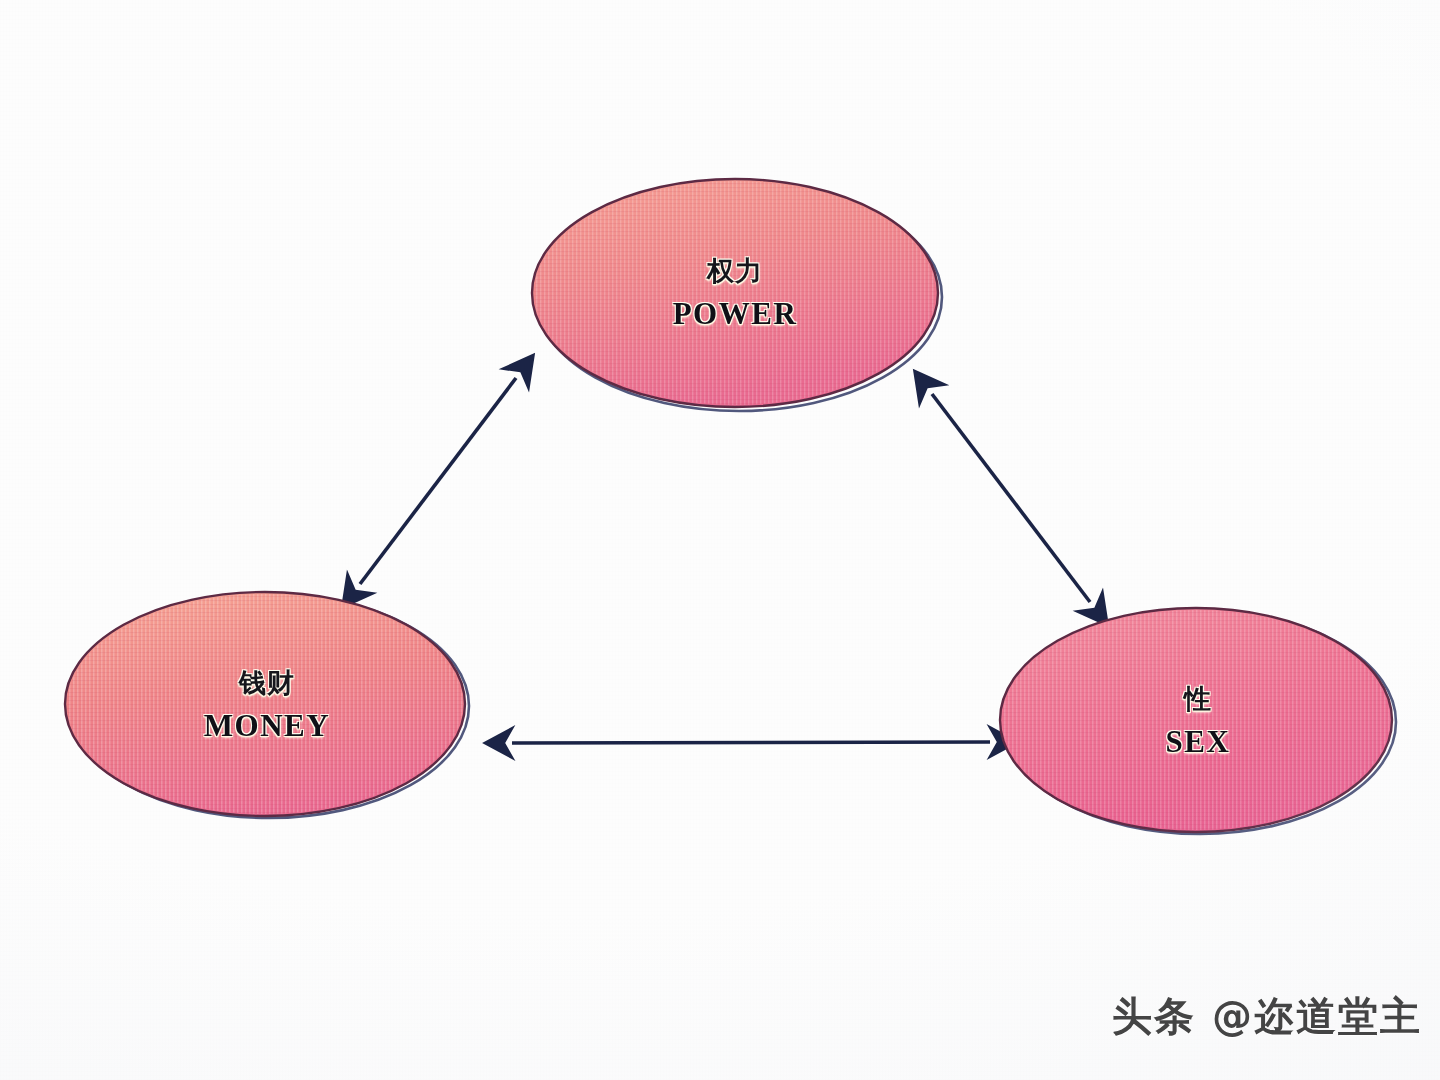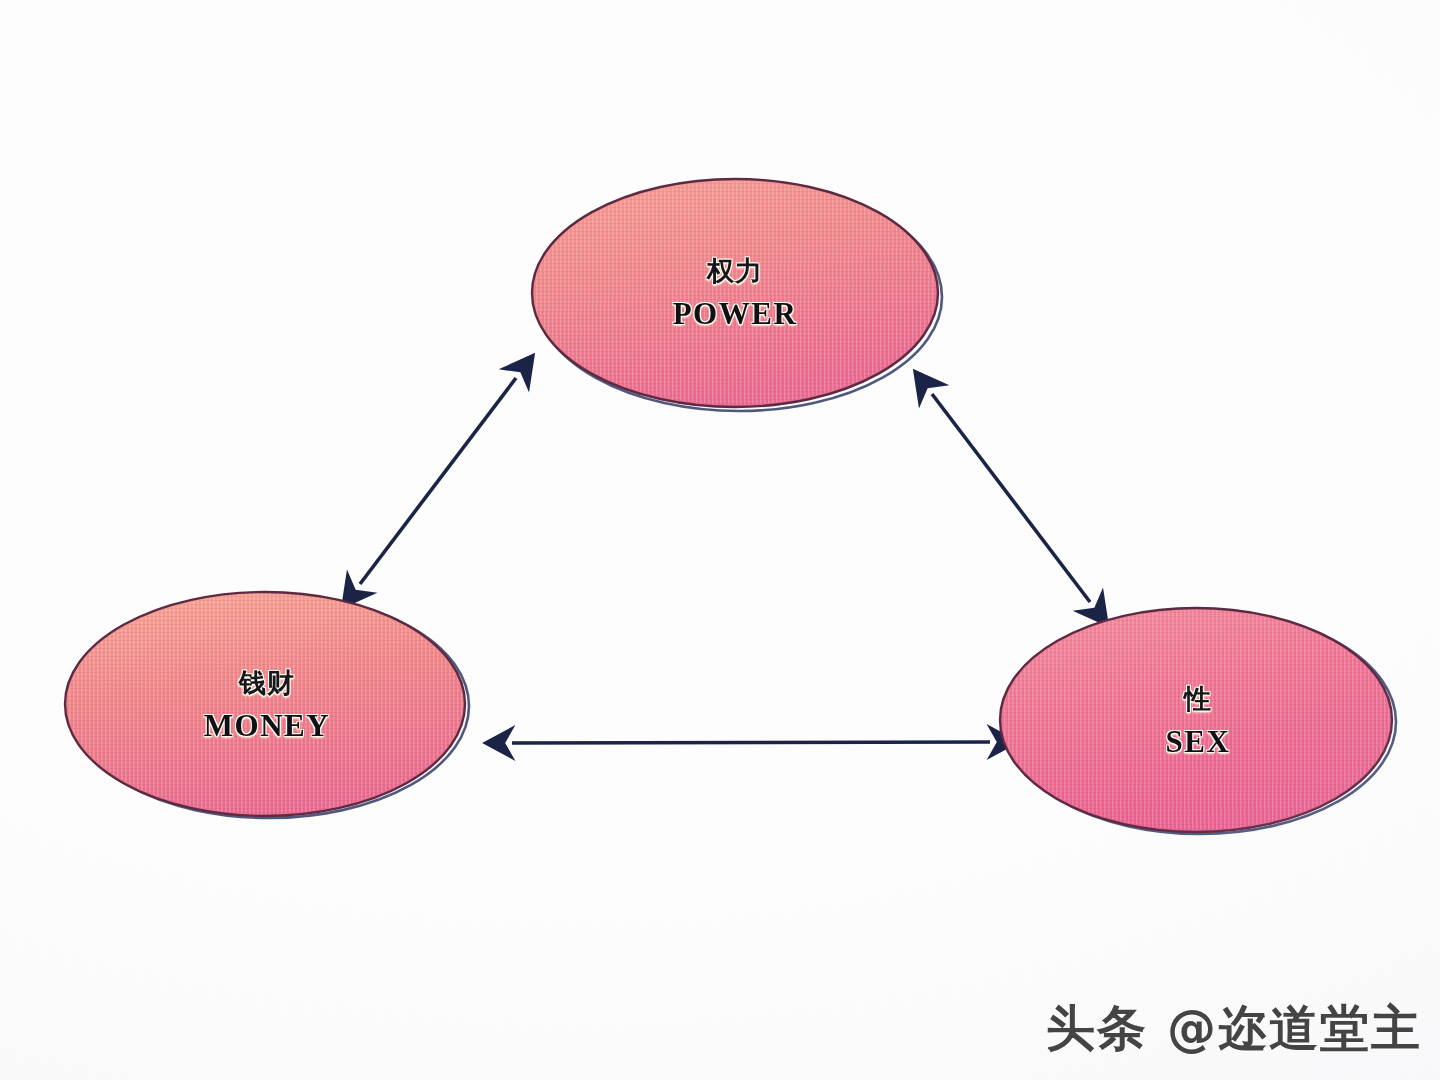--- a/index.html
+++ b/index.html
@@ -86,23 +86,23 @@
     position: absolute;
     left: 0; top: 0;
     width: 1440px;
     height: 1080px;
     pointer-events: none;
   }
 
   #watermark {
     position: absolute;
     right: 18px;
-    bottom: 18px;
+    bottom: 36px;
     font-family: "DejaVu Sans", sans-serif;
-    font-size: 49px;
+    font-size: 40px;
     font-weight: 700;
     letter-spacing: 2px;
     color: #2c2c2c;
     opacity: .88;
     text-shadow: 0 1px 0 rgba(255,255,255,.9);
     white-space: nowrap;
   }
 </style>
 </head>
 <body>

